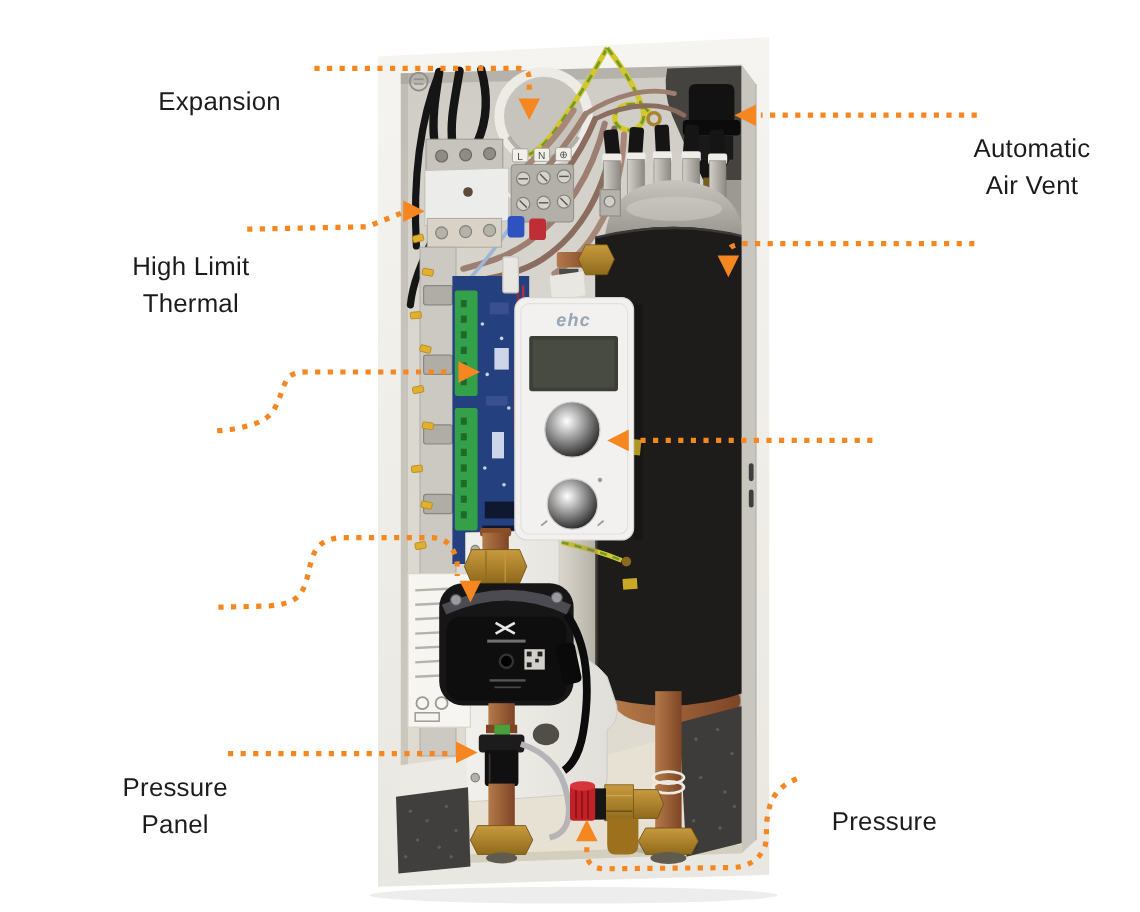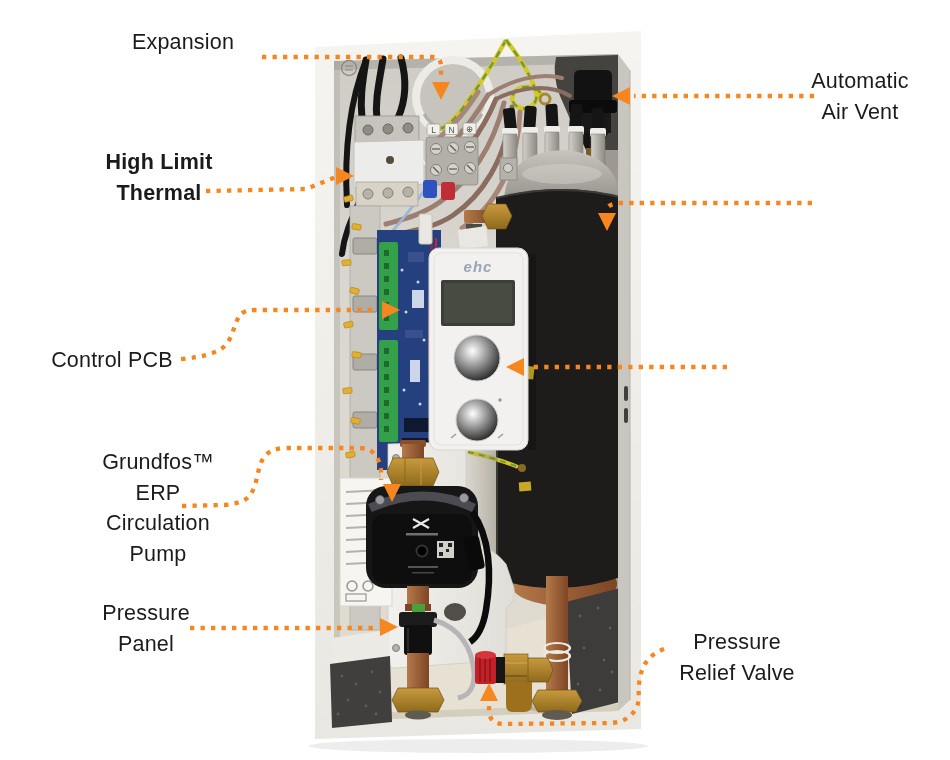--- a/index.html
+++ b/index.html
@@ -1,20 +1,20 @@
 <!DOCTYPE html>
 <html style="--accent: #F6861F; --labeltext: #1B1B1B; --bg: #FFFFFF;"><head>
 <meta charset="utf-8">
 <style>
   html,body{margin:0;padding:0;background:#fff;}
   .stage{position:relative;width:950px;height:760px;background:var(--bg,#fff);overflow:hidden;
          font-family:"Liberation Sans",sans-serif;}
   .stage svg{position:absolute;left:0;top:0;}
   .label{position:absolute;text-align:center;color:var(--labeltext,#1b1b1b);
-         font-size:21.5px;line-height:30.5px;letter-spacing:.2px;z-index:3;}
+         font-size:21.5px;line-height:30.5px;letter-spacing:.2px;z-index:3;margin-top:43px;}
   .label .ln{display:block;white-space:nowrap;}
   .dotted{fill:none;stroke:var(--accent,#F6861F);stroke-width:4.3;stroke-dasharray:4.3 6.2;stroke-linecap:butt;}
   .arrow{fill:var(--accent,#F6861F);}
   text{font-family:"Liberation Sans",sans-serif;}
 </style>
 </head>
 <body>
 
 <div class="stage">
 
@@ -427,39 +427,29 @@
   </g>
   <g>
     <path class="dotted" d="M664,649 C648,655 642,666 640,678 C637,692 641,702 635,710 Q628,722 610,723 L502,724 Q490,723 489,712 L489,705"></path>
     <polygon class="arrow" points="480,701 498,701 489,683"></polygon>
   </g>
 </svg>
 
 <div class="label" style="left:88px;top:27px;width:190px;">
   <span class="ln">Expansion</span>
 </div>
-<div class="label" style="left:64px;top:147px;width:190px;font-weight:bold;">
+<div class="label" style="left:64px;top:164px;width:190px;">
   <span class="ln">High Limit</span>
   <span class="ln">Thermal</span>
-</div>
-<div class="label" style="left:12px;top:345px;width:200px;">
-  <span class="ln">Control PCB</span>
-</div>
-<div class="label" style="left:63px;top:447px;width:190px;">
-  <span class="ln">Grundfos™</span>
-  <span class="ln">ERP</span>
-  <span class="ln">Circulation</span>
-  <span class="ln">Pump</span>
 </div>
 <div class="label" style="left:51px;top:598px;width:190px;">
   <span class="ln">Pressure</span>
   <span class="ln">Panel</span>
 </div>
 <div class="label" style="left:765px;top:66px;width:190px;">
   <span class="ln">Automatic</span>
   <span class="ln">Air Vent</span>
 </div>
 <div class="label" style="left:642px;top:627px;width:190px;">
   <span class="ln">Pressure</span>
-  <span class="ln">Relief Valve</span>
 </div>
 
 </div>
 
 </body></html>

